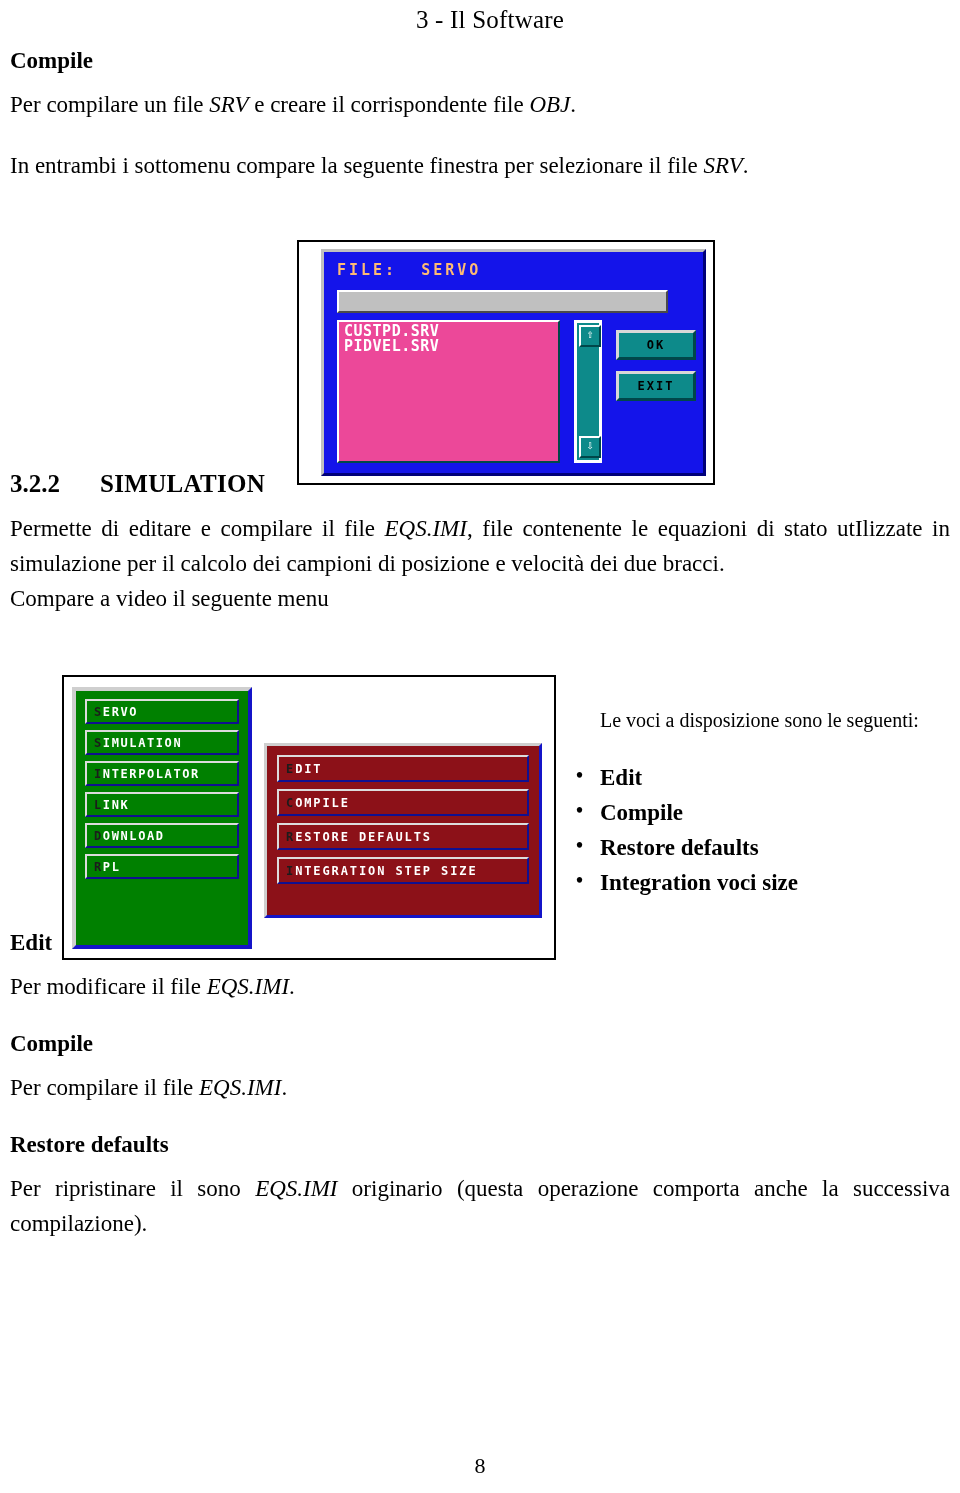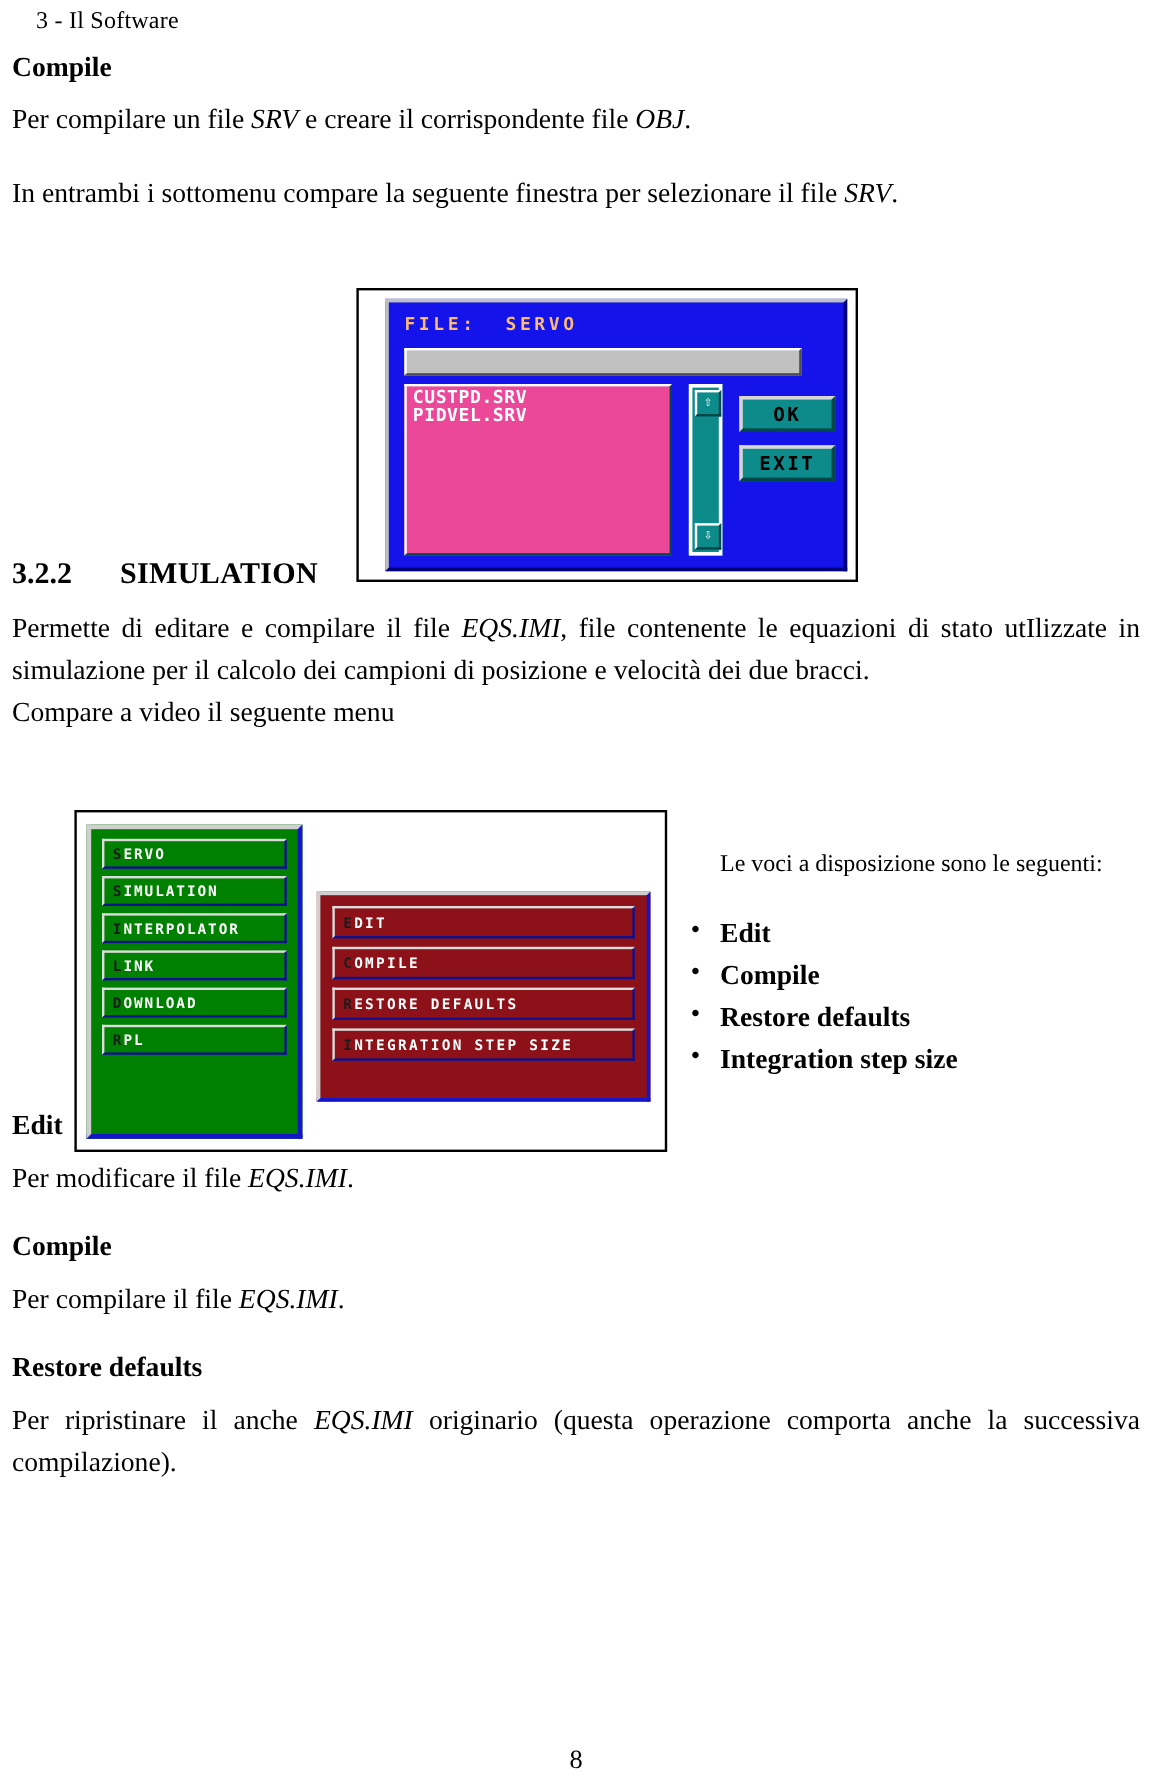--- a/index.html
+++ b/index.html
@@ -18,21 +18,22 @@
 
   
   .page {
     position: relative;
     width: 960px;
     height: 1493px;
     box-sizing: border-box;
     padding: 0 10px;
   }
   .running-head {
-    font-size: 20px;
+    text-align: center;
+    font-size: 25px;
     letter-spacing: .2px;
     padding-top: 6px;
     padding-left: 20px;
   }
   .h-bold {
     font-weight: bold;
     font-size: 23px;
     margin: 0;
   }
   .para {
@@ -185,21 +186,21 @@
     position: absolute;
     left: 292px;
     width: 80px;
     height: 30px;
     background: #0d8a8a;
     border-top: 3px solid #d8d8d8;
     border-left: 3px solid #d8d8d8;
     border-right: 3px solid #00474a;
     border-bottom: 3px solid #00474a;
     color: #000000;
-    font-size: 16px;
+    font-size: 12px;
     font-weight: bold;
     letter-spacing: 2px;
     display: flex;
     align-items: center;
     justify-content: center;
     box-sizing: border-box;
   }
   .dlg-btn.ok { top: 78px; }
   .dlg-btn.exit { top: 119px; }
 
@@ -359,37 +360,37 @@
     </div>
   </div>
 
   <div class="right-col">
     <p class="para justify" style="text-indent:34px">Le voci a disposizione sono le seguenti:</p>
     <div class="spacer-md"></div>
     <ul class="bullets">
       <li>Edit</li>
       <li>Compile</li>
       <li>Restore defaults</li>
-      <li>Integration step size</li>
+      <li>Integration voci size</li>
     </ul>
   </div>
 
   <div style="height:313px"></div>
 
   <div class="h-bold">Edit</div>
   <div class="spacer-sm"></div>
   <p class="para"><span>Per modificare il file </span><span class="it">EQS.IMI</span><span>.</span></p>
 
   <div class="spacer-md"></div>
 
   <div class="h-bold">Compile</div>
   <div class="spacer-sm"></div>
   <p class="para"><span>Per compilare il file </span><span class="it">EQS.IMI</span><span>.</span></p>
 
   <div class="spacer-md"></div>
 
   <div class="h-bold">Restore defaults</div>
   <div class="spacer-sm"></div>
-  <p class="para justify"><span>Per ripristinare il anche </span><span class="it">EQS.IMI</span><span> originario (questa operazione comporta anche la successiva compilazione).</span></p>
+  <p class="para justify"><span>Per ripristinare il sono </span><span class="it">EQS.IMI</span><span> originario (questa operazione comporta anche la successiva compilazione).</span></p>
 
   <div class="page-number">8</div>
 
 </div>
 
 </body></html>

